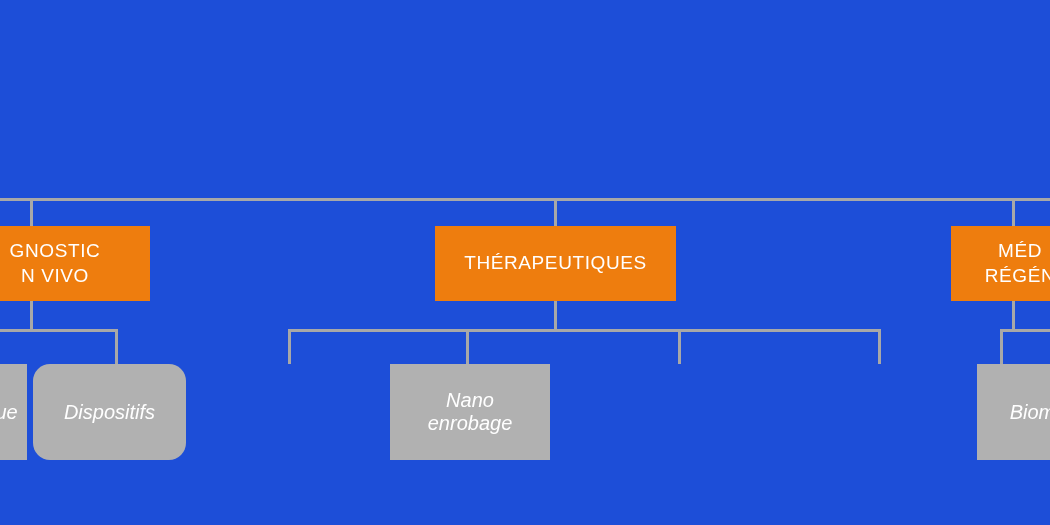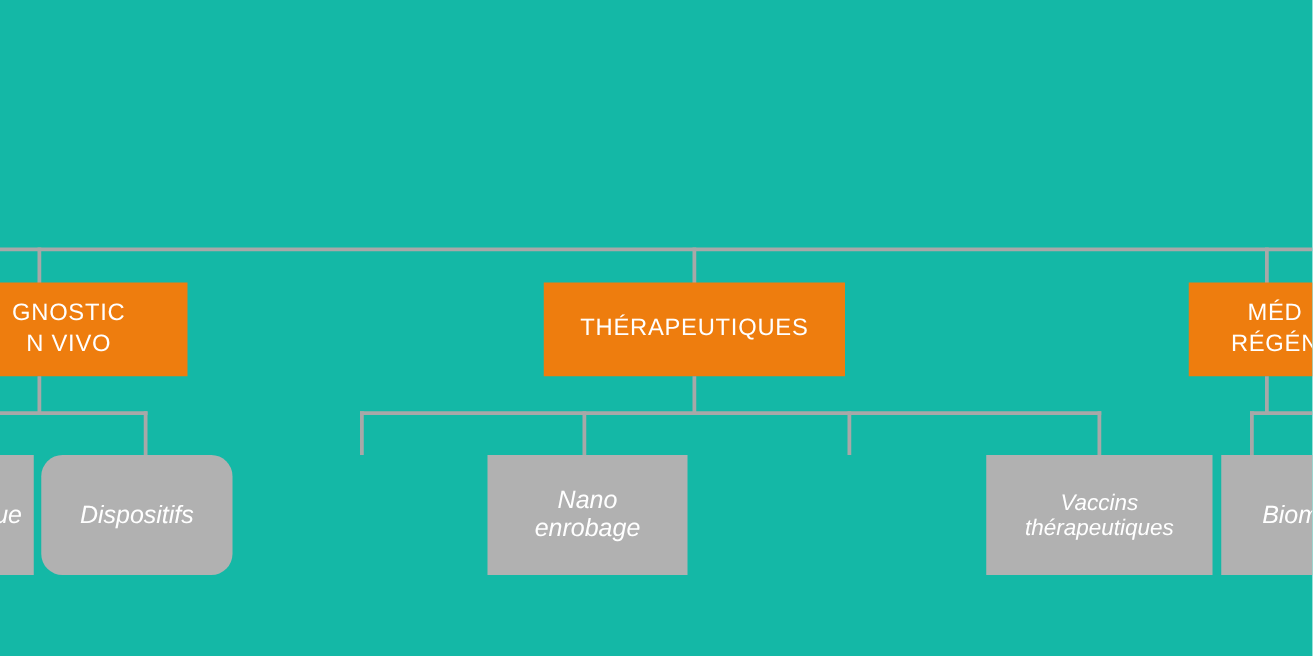--- a/index.html
+++ b/index.html
@@ -7,21 +7,21 @@
     padding: 0;
     background: #ffffff;
   }
   body {
     font-family: "Liberation Sans", sans-serif;
   }
   #canvas {
     position: relative;
     width: 1050px;
     height: 525px;
-    background: #14b8a6;
+    background: #1d4ed8;
     overflow: hidden;
   }
 
   
   .line-h {
     position: absolute;
     height: 3px;
     background: #a8a8a8;
   }
   .line-v {
@@ -124,22 +124,18 @@
     <span class="label">Dispositifs</span>
   </div>
 
 
   <div class="box-gray" style="left:390px; top:364px; width:160px; height:96px;">
     <span class="label">Nano
 enrobage</span>
   </div>
 
 
-  <div class="box-gray small-text" style="left:789px; top:364px; width:181px; height:96px;">
-    <span class="label">Vaccins
-thérapeutiques</span>
-  </div>
 
   <div class="box-gray" style="left:977px; top:364px; width:140px; height:96px;">
     <span class="label" style="margin-right:29px;">Biom</span>
   </div>
 
 </div>
 
 </body></html>

